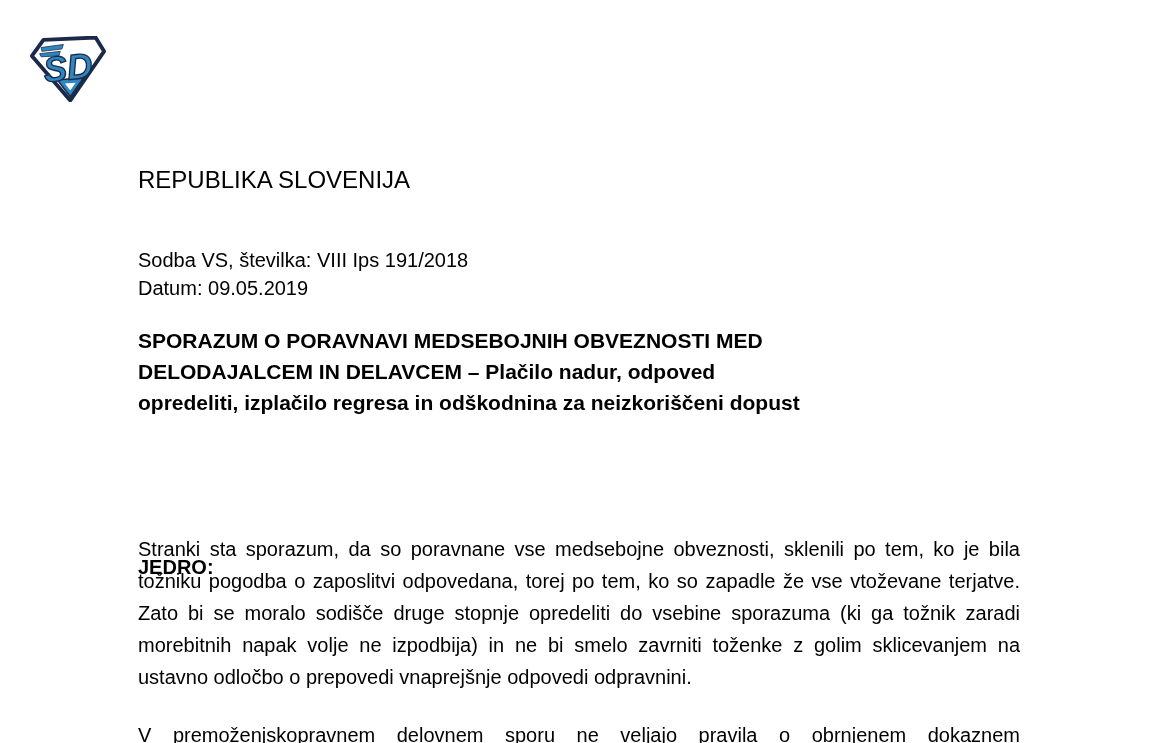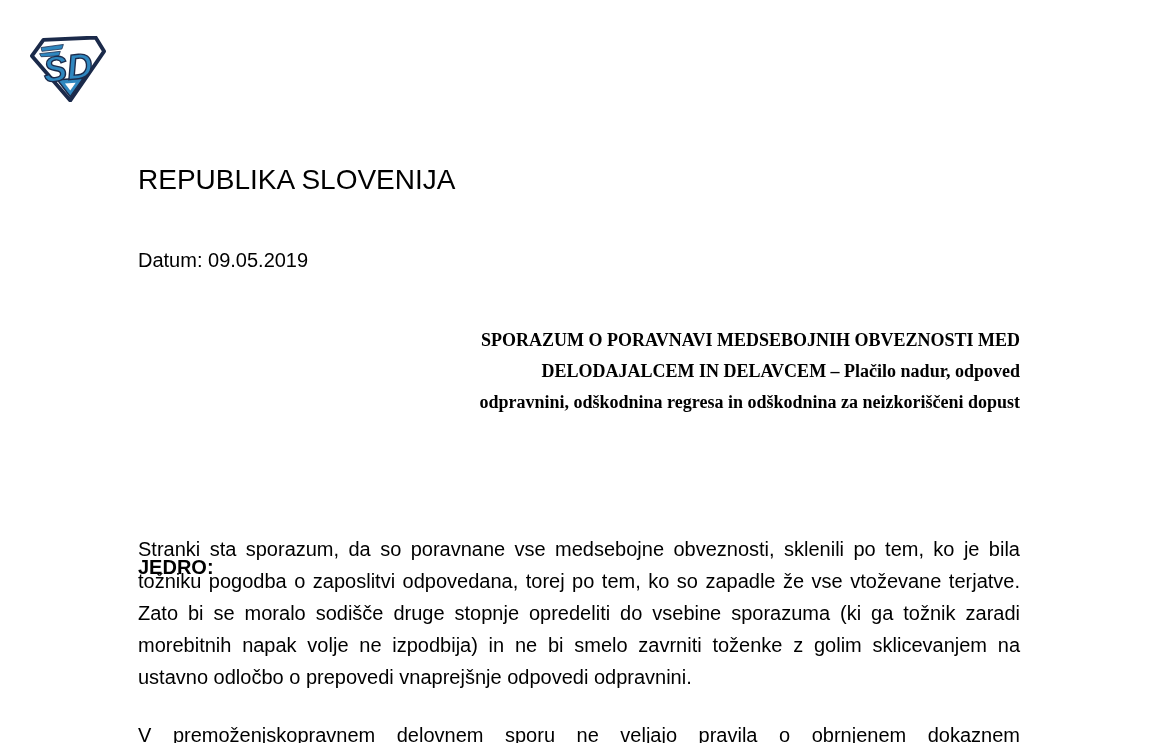--- a/index.html
+++ b/index.html
@@ -20,42 +20,41 @@
     position: absolute;
     left: 29px;
     top: 36px;
     width: 78px;
     height: 66px;
   }
   .court-header {
     position: absolute;
     left: 138px;
     top: 166px;
-    font-size: 28px;
+    font-size: 24px;
     line-height: 27.5px;
     white-space: nowrap;
   }
   .case-info {
     position: absolute;
     left: 138px;
     top: 247px;
     font-size: 20px;
     line-height: 27.5px;
     white-space: nowrap;
   }
   .doc-title {
     position: absolute;
     left: 138px;
     top: 325px;
     width: 882px;
-    text-align: right;
+    text-align: left;
     font-weight: bold;
-    font-size: 18px;
+    font-size: 21px;
     line-height: 31px;
-    font-family: Liberation Serif, serif;
   }
   .jedro-heading {
     position: absolute;
     left: 138px;
     top: 506px;
     font-size: 20px;
     line-height: 27.5px;
     font-weight: bold;
     margin-top: 48px;
   }
@@ -94,27 +93,28 @@
       <polygon points="46,62 60,61 53,71" fill="#ffffff"></polygon>
       <text x="50" y="57" text-anchor="middle" font-family="Liberation Sans, sans-serif" font-size="46" font-weight="bold" font-style="italic" fill="#2f87bf" stroke="#1b2a4a" stroke-width="1.8" transform="rotate(-6 50 42)">SD</text>
     </svg>
   </div>
 
   <div class="court-header">
     <div>REPUBLIKA SLOVENIJA</div>
   </div>
 
   <div class="case-info">
+    <div>Sodba VS, številka: VIII Ips 191/2018</div>
     <div>Datum: 09.05.2019</div>
   </div>
 
   <div class="doc-title">
     <div>SPORAZUM O PORAVNAVI MEDSEBOJNIH OBVEZNOSTI MED</div>
     <div>DELODAJALCEM IN DELAVCEM – Plačilo nadur, odpoved</div>
-    <div>odpravnini, odškodnina regresa in odškodnina za neizkoriščeni dopust</div>
+    <div>opredeliti, izplačilo regresa in odškodnina za neizkoriščeni dopust</div>
   </div>
 
   <div class="jedro-heading">JEDRO:</div>
 
   <div class="jedro-paragraph">Stranki sta sporazum, da so poravnane vse medsebojne obveznosti, sklenili po tem, ko je bila tožniku pogodba o zaposlitvi odpovedana, torej po tem, ko so zapadle že vse vtoževane terjatve. Zato bi se moralo sodišče druge stopnje opredeliti do vsebine sporazuma (ki ga tožnik zaradi morebitnih napak volje ne izpodbija) in ne bi smelo zavrniti toženke z golim sklicevanjem na ustavno odločbo o prepovedi vnaprejšnje odpovedi odpravnini.</div>
 
   <div class="second-paragraph">V premoženjskopravnem delovnem sporu ne veljajo pravila o obrnjenem dokaznem</div>
 
 </div>
 

